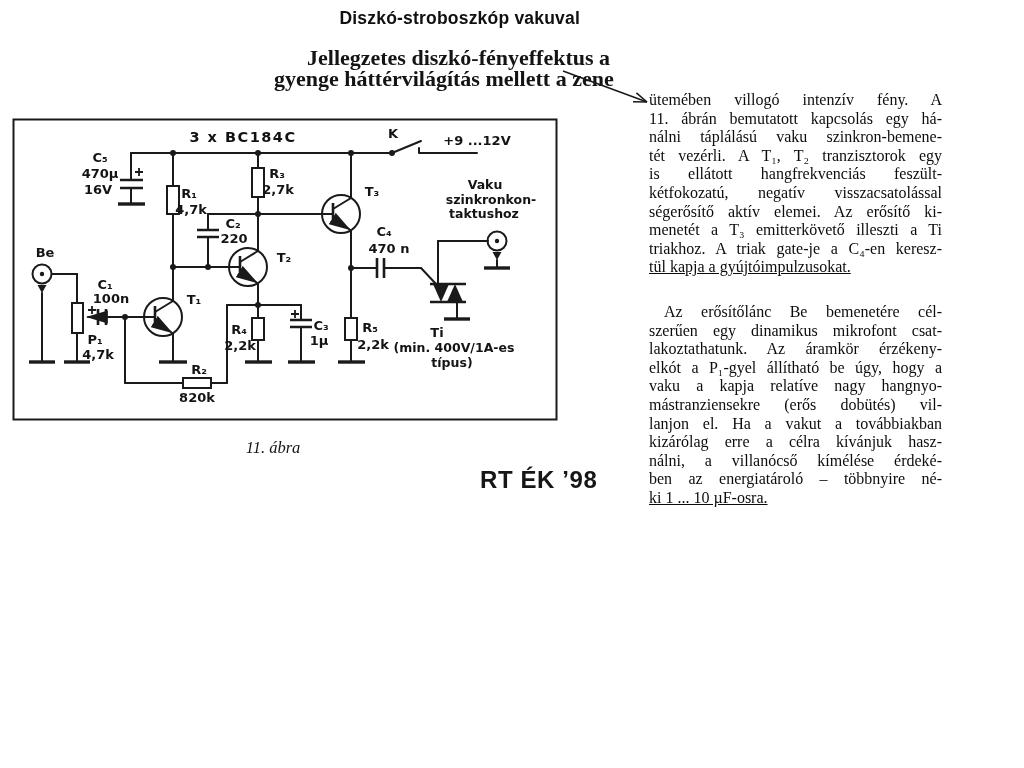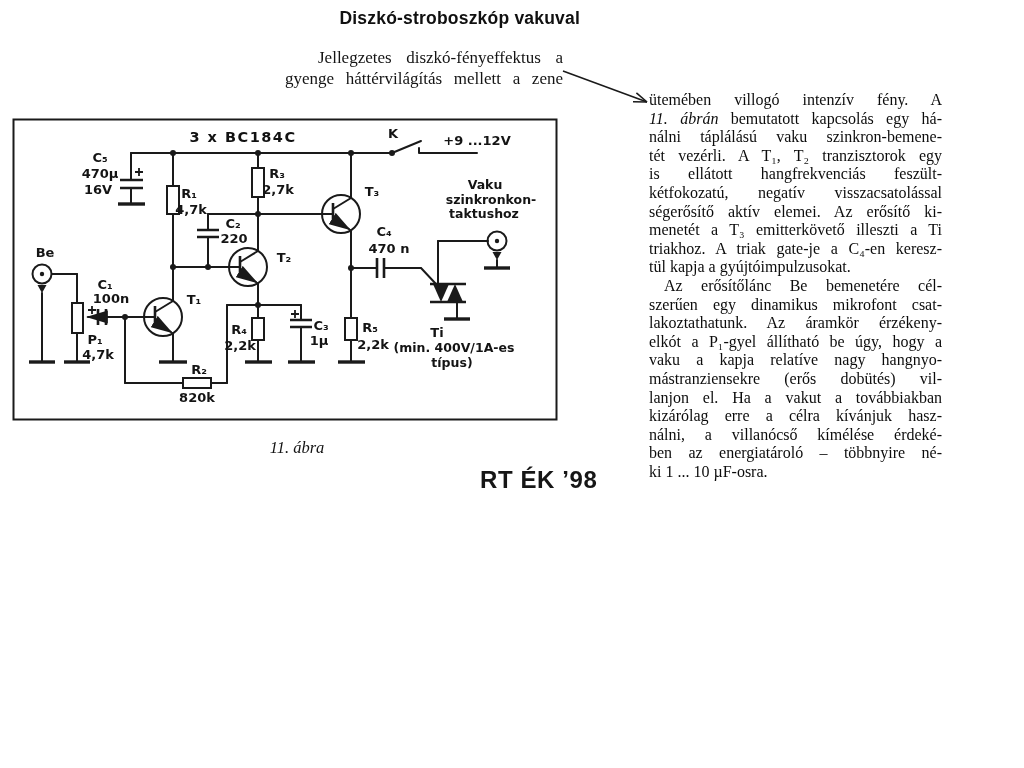--- a/index.html
+++ b/index.html
@@ -9,46 +9,46 @@
     overflow:hidden;
   }
   .abs { position:absolute; }
 
   #page-title {
     left:250px; top:8px; width:330px; text-align:right;
     font-family:"Liberation Sans", sans-serif; font-weight:bold;
     font-size:17.5px; letter-spacing:0.2px; color:#101010;
   }
 
-  #caption { left:285px; top:47px; width:278px; font-weight:normal; font-size:17px; }
+  #caption { left:274px; top:47px; width:278px; font-weight:bold; font-size:22px; }
   #caption .cap-line {
     text-align:justify; text-align-last:justify; white-space:nowrap;
     line-height:21px; color:#141414;
   }
   #caption .cap-line.first { text-indent:33px; }
 
   #fig-caption {
-    left:212px; top:438px; width:170px; text-align:center;
+    left:188px; top:438px; width:170px; text-align:center;
     font-style:italic; font-size:16.5px; color:#141414;
   }
 
   #credit {
     left:480px; top:466px;
     font-family:"Liberation Sans", sans-serif; font-weight:bold;
     font-size:24px; letter-spacing:0.6px; color:#161616;
   }
 
   #text-column { left:649px; top:91px; width:293px; font-size:16px; color:#0c0c0c; }
   #text-column .cl {
     text-align:justify; text-align-last:justify; white-space:nowrap;
     height:18.6px; line-height:18.6px;
   }
-  #text-column .cl.end { text-align-last:left; }
-  #text-column .cl.ind { text-indent:15px; }
-  #text-column .it { font-style:italic; }
+  #text-column .cl.end { text-align-last:left;text-decoration:underline; }
+  #text-column .cl.ind { text-indent:15px;margin-top:26px; }
+  #text-column .it { }
 
   
   #schematic { left:12px; top:118px; }
   .w  { stroke:#1a1a1a; stroke-width:2; fill:none; stroke-linecap:round; stroke-linejoin:round; }
   .wp { stroke:#1a1a1a; stroke-width:2.6; fill:none; stroke-linecap:butt; }  
   .gnd{ stroke:#1a1a1a; stroke-width:3.4; fill:none; stroke-linecap:butt; } 
   .pl { stroke:#1a1a1a; stroke-width:1.8; fill:none; stroke-linecap:butt; } 
   .body { stroke:#1a1a1a; stroke-width:2; fill:#ffffff; }
   .fil { fill:#1a1a1a; stroke:none; }
   .lbl  { font-family:"DejaVu Sans", sans-serif; font-size:13px; font-weight:bold; fill:#141414; }

